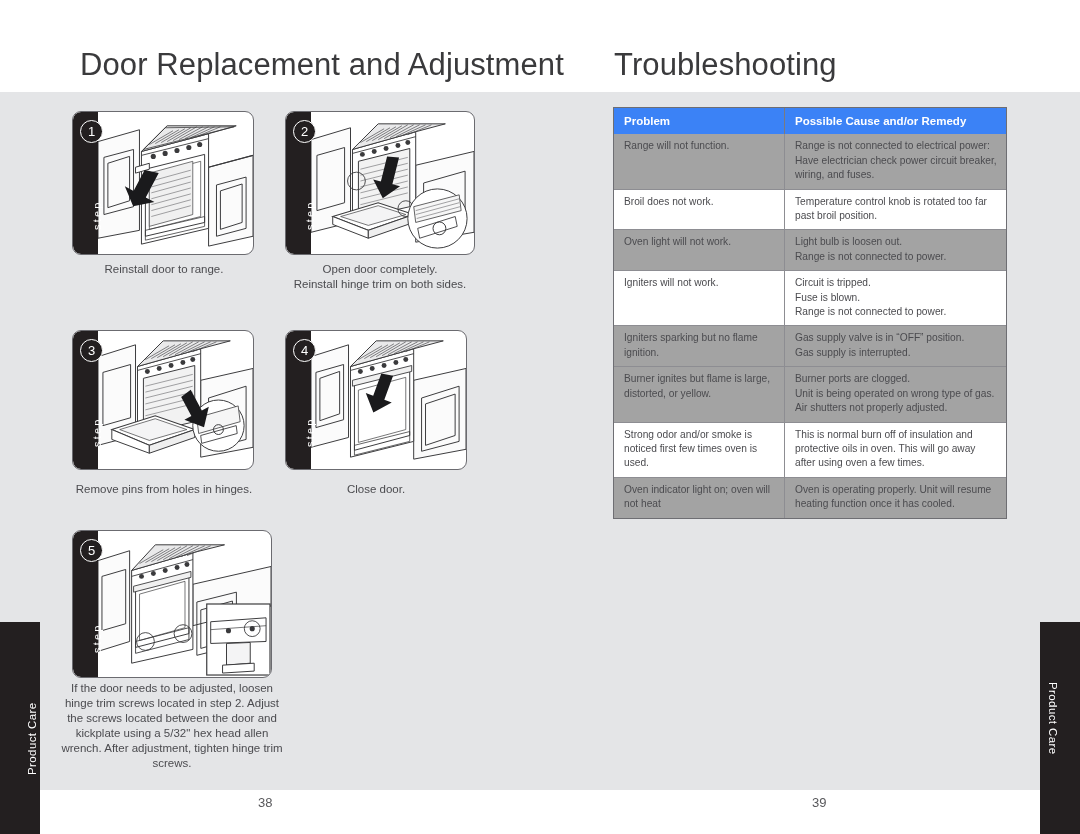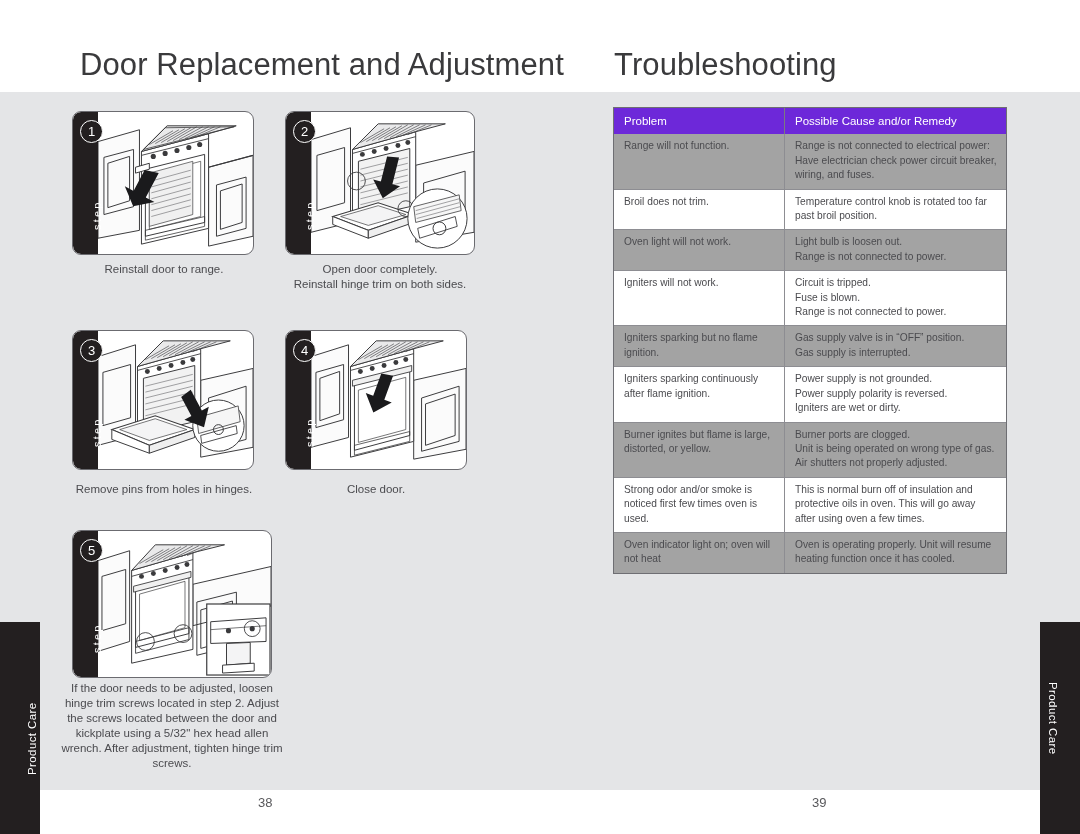--- a/index.html
+++ b/index.html
@@ -181,23 +181,23 @@
     line-height: 14.4px;
     color: #4b4b4f;
     padding: 5px 8px 6px 10px;
     border-right: 1px solid #8d8d92;
     border-bottom: 1px solid #8d8d92;
   }
   #trouble-table td:last-child,
   #trouble-table th:last-child { border-right: none; }
   #trouble-table tr:last-child td { border-bottom: none; }
   #trouble-table thead th {
-    background: #6d28d9;
+    background: #3b82f6;
     color: #ffffff;
-    font-weight: normal;
+    font-weight: bold;
     font-size: 11.5px;
     padding-top: 6px;
     padding-bottom: 6px;
     border-right-color: #7a7a80;
     border-bottom: none;
   }
   #trouble-table tbody tr.shade td { background: #a3a3a3; }
   #trouble-table tbody tr.plain td { background: #ffffff; }
   .col-problem { width: 152px; }
   .remedy-line { display: block; }
@@ -547,21 +547,21 @@
         </tr>
       </thead>
       <tbody id="trouble-body">
           <tr class="shade">
             <td class="col-problem">Range will not function.</td>
             <td>
               <span class="remedy-line">Range is not connected to electrical power: Have electrician check power circuit breaker, wiring, and fuses.</span>
             </td>
           </tr>
           <tr class="plain">
-            <td class="col-problem">Broil does not trim.</td>
+            <td class="col-problem">Broil does not work.</td>
             <td>
               <span class="remedy-line">Temperature control knob is rotated too far past broil position.</span>
             </td>
           </tr>
           <tr class="shade">
             <td class="col-problem">Oven light will not work.</td>
             <td>
               <span class="remedy-line">Light bulb is loosen out.</span>
               <span class="remedy-line">Range is not connected to power.</span>
             </td>
@@ -574,28 +574,20 @@
               <span class="remedy-line">Range is not connected to power.</span>
             </td>
           </tr>
           <tr class="shade">
             <td class="col-problem">Igniters sparking but no flame ignition.</td>
             <td>
               <span class="remedy-line">Gas supply valve is in “OFF” position.</span>
               <span class="remedy-line">Gas supply is interrupted.</span>
             </td>
           </tr>
-          <tr class="plain">
-            <td class="col-problem">Igniters sparking continuously after flame ignition.</td>
-            <td>
-              <span class="remedy-line">Power supply is not grounded.</span>
-              <span class="remedy-line">Power supply polarity is reversed.</span>
-              <span class="remedy-line">Igniters are wet or dirty.</span>
-            </td>
-          </tr>
           <tr class="shade">
             <td class="col-problem">Burner ignites but flame is large, distorted, or yellow.</td>
             <td>
               <span class="remedy-line">Burner ports are clogged.</span>
               <span class="remedy-line">Unit is being operated on wrong type of gas.</span>
               <span class="remedy-line">Air shutters not properly adjusted.</span>
             </td>
           </tr>
           <tr class="plain">
             <td class="col-problem">Strong odor and/or smoke is noticed first few times oven is used.</td>

